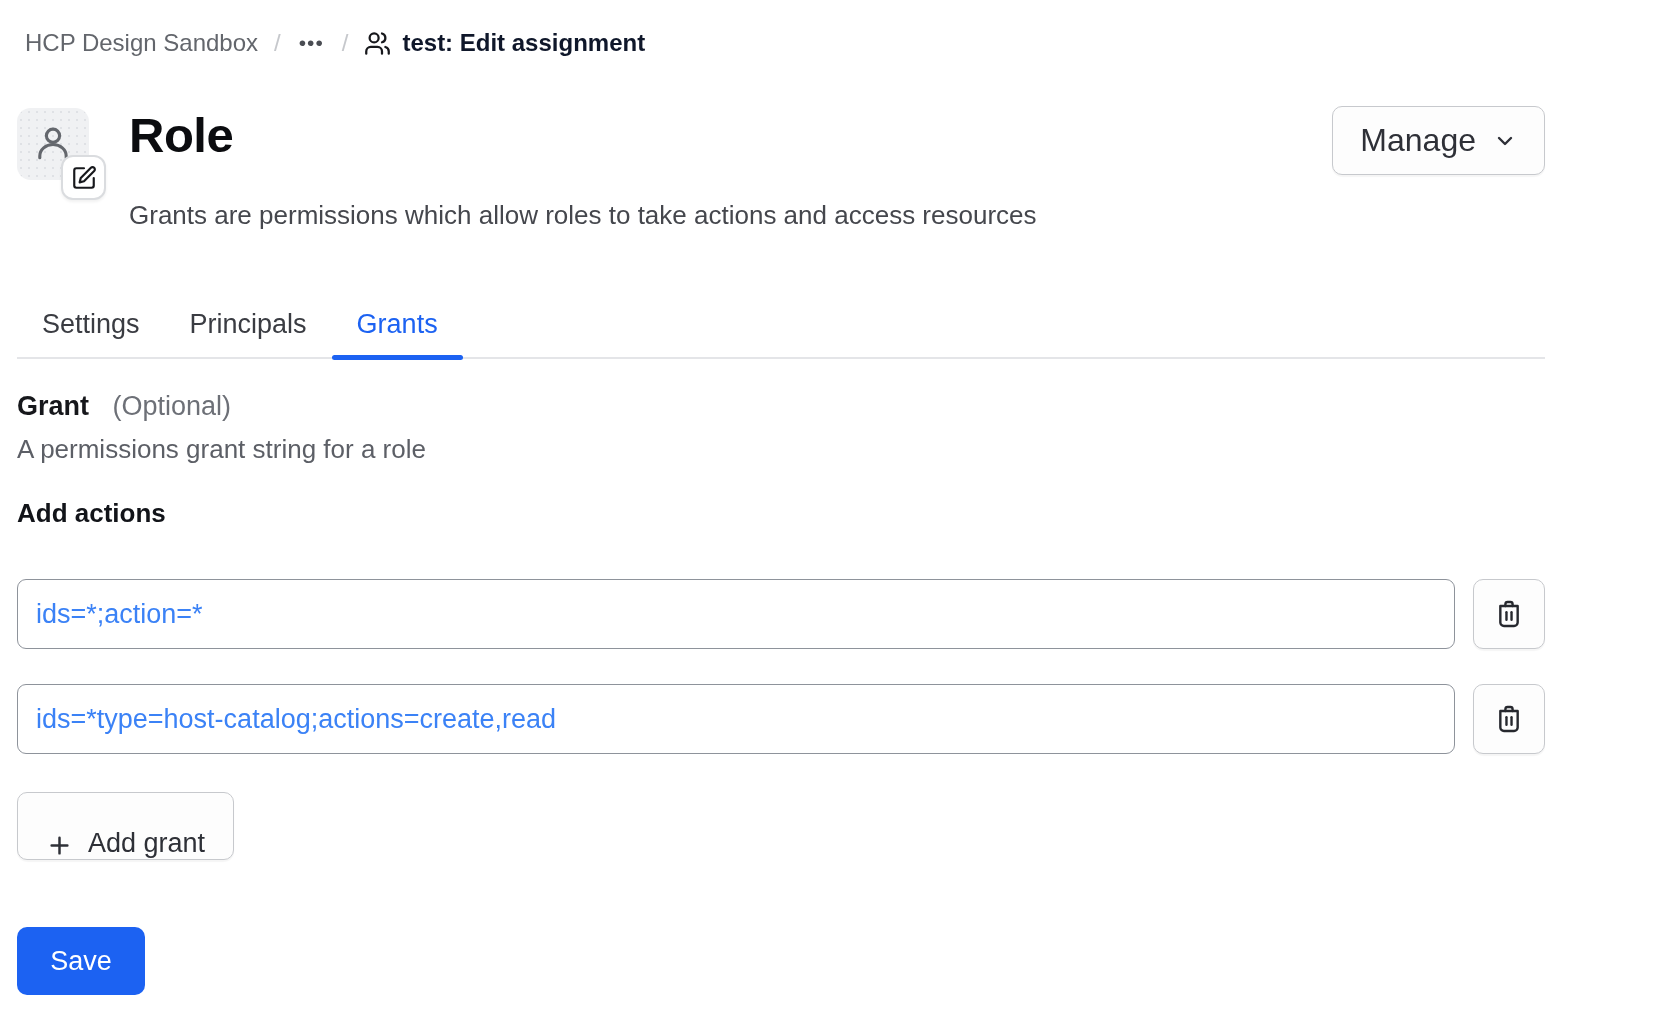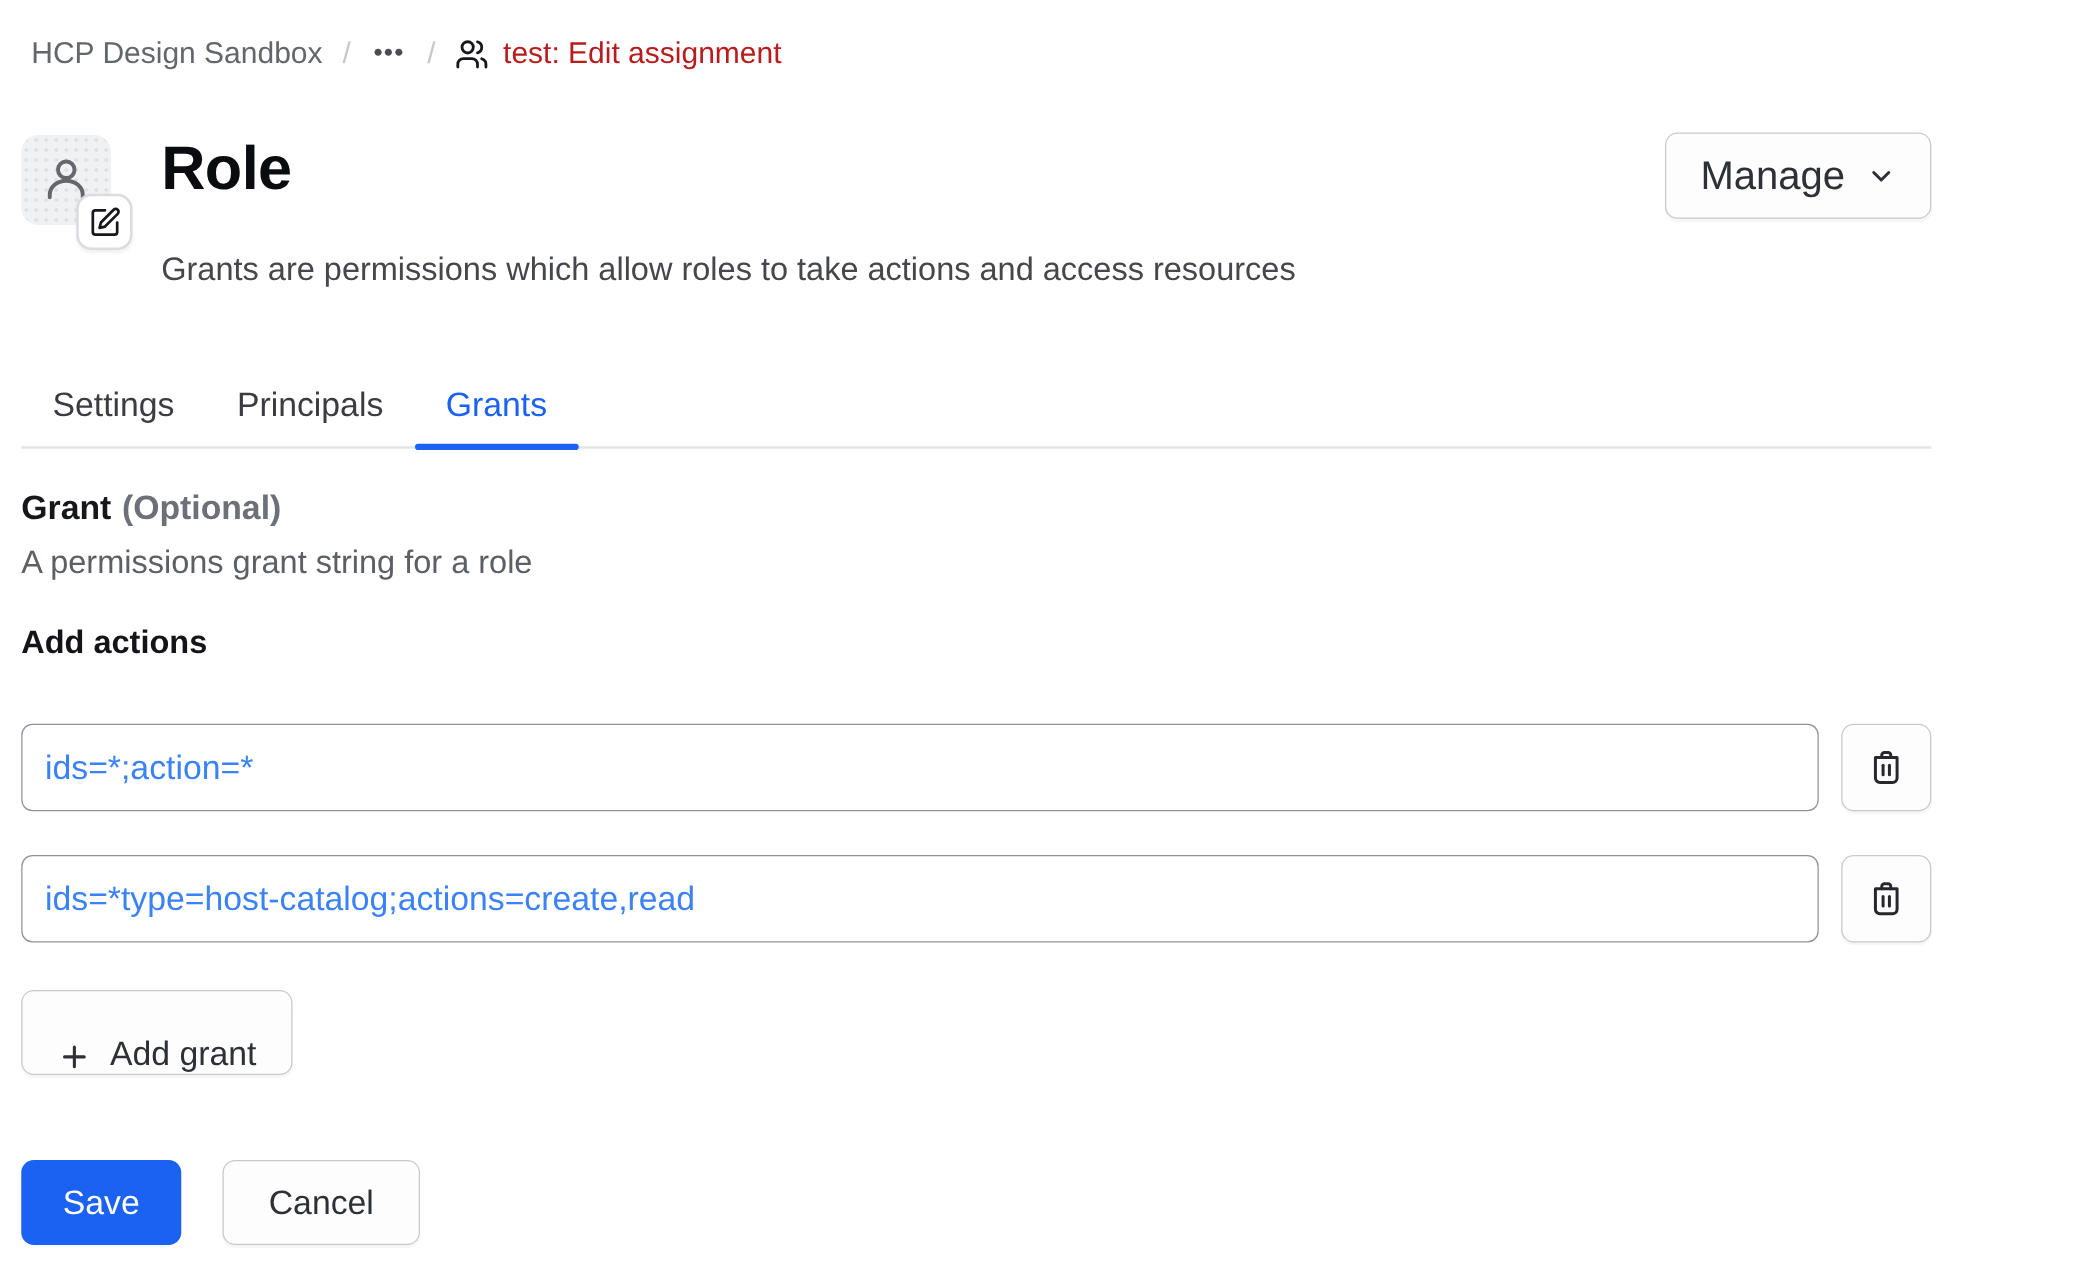--- a/index.html
+++ b/index.html
@@ -6,21 +6,21 @@
   html,body { width:1672px; height:1010px; background:#ffffff; overflow:hidden;
               font-family:"Liberation Sans","DejaVu Sans",sans-serif; color:#121419; }
   .content { padding-left:17px; width:1545px; }
 
   
   .breadcrumb { margin:26px 0 0 8px; display:flex; align-items:center; gap:16px;
                 font-size:24px; height:34px; }
   .crumb-link { color:#63666c; }
   .crumb-sep { color:#c6c8cc; font-size:24px; }
   .crumb-dots { color:#4a4d53; font-size:21px; letter-spacing:1px; padding:0 2px; cursor:pointer; }
-  .crumb-current { display:flex; align-items:center; gap:11px; color:#b91c1c; font-weight:400; }
+  .crumb-current { display:flex; align-items:center; gap:11px; color:#0f172a; font-weight:700; }
   .icon { display:inline-flex; align-items:center; justify-content:center; }
 
   
   .header-row { margin-top:46px; display:flex; justify-content:space-between; align-items:flex-start; }
   .header-left { display:flex; }
   .avatar-wrap { position:relative; width:72px; height:72px; margin-top:2px; flex:none; }
   .avatar { width:72px; height:72px; border-radius:14px; background-color:#f0f1f3;
             background-image:radial-gradient(circle,#dfe1e5 1.3px,transparent 1.4px);
             background-size:8px 8px; display:flex; align-items:center; justify-content:center; }
   .avatar-badge { position:absolute; right:-17px; bottom:-20px; width:45px; height:45px;
@@ -38,21 +38,21 @@
   .tabs { margin-top:72px; display:flex; border-bottom:2px solid #e4e5e8; }
   .tab { position:relative; padding:3px 25px 16px; font-size:27px; line-height:34px;
          font-weight:500; color:#3a3c42; cursor:pointer; }
   .tab.active { color:#1c62f2; }
   .tab.active::after { content:""; position:absolute; left:0; right:0; bottom:-3px;
                        height:5px; border-radius:3px; background:#1c62f2; }
 
   
   .grant-heading { margin-top:30px; font-size:27px; line-height:34px; }
   .grant-label { font-weight:700; color:#16171b; }
-  .optional-label { color:#6d7077; font-weight:700; margin-left:1px; }
+  .optional-label { color:#6d7077; font-weight:400; margin-left:16px; }
   .help-text { margin-top:9px; font-size:26px; line-height:34px; color:#5c5f66; }
   .add-variable { margin-top:30px; font-size:26px; line-height:34px; font-weight:700; color:#121419; }
 
   .grant-row { display:flex; gap:18px; align-items:stretch; }
   .grant-row.first { margin-top:49px; }
   .grant-row.second { margin-top:35px; }
   .grant-input { flex:1; height:70px; border:1.5px solid #8e939b; border-radius:9px;
                  padding:0 18px; font-size:27px; color:#3b82f6; background:#fff;
                  font-family:"Liberation Sans","DejaVu Sans",sans-serif; outline:none; }
   .icon-btn { width:72px; height:70px; flex:none; border-radius:10px; border:1.5px solid #c7c9cd;
@@ -185,16 +185,15 @@
     <span class="icon">
       <svg width="27" height="27" viewBox="0 0 24 24" fill="none" stroke="#2e3037" stroke-width="2.2" stroke-linecap="round" stroke-linejoin="round">
         <path d="M12 5v14M5 12h14"></path>
       </svg>
     </span>
     <span>Add grant</span>
   </button>
 
   <div class="actions">
     <button class="save-btn">Save</button>
-    <button class="cancel-btn">Cancel</button>
   </div>
 
 </div>
 
 </body></html>

